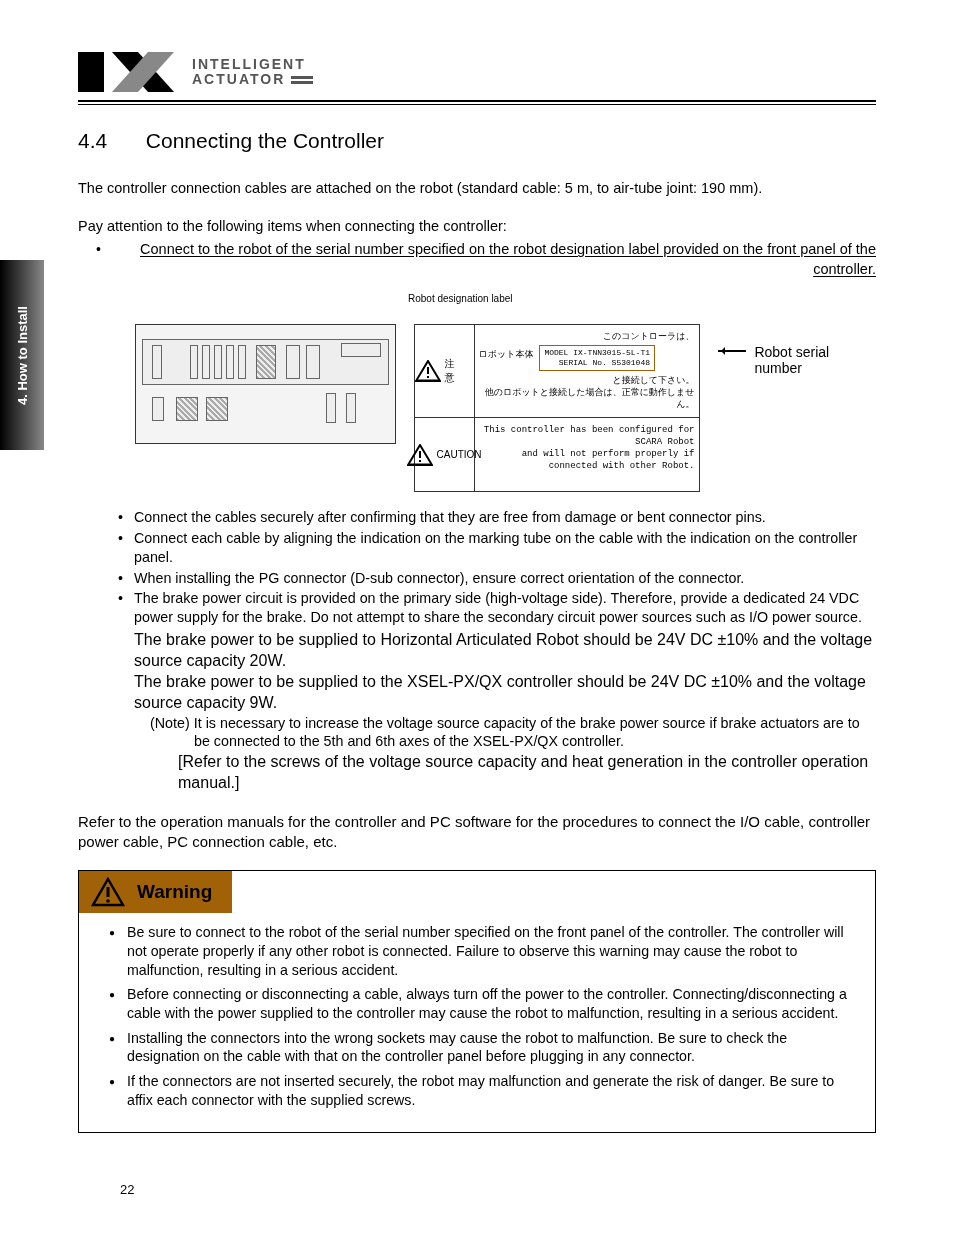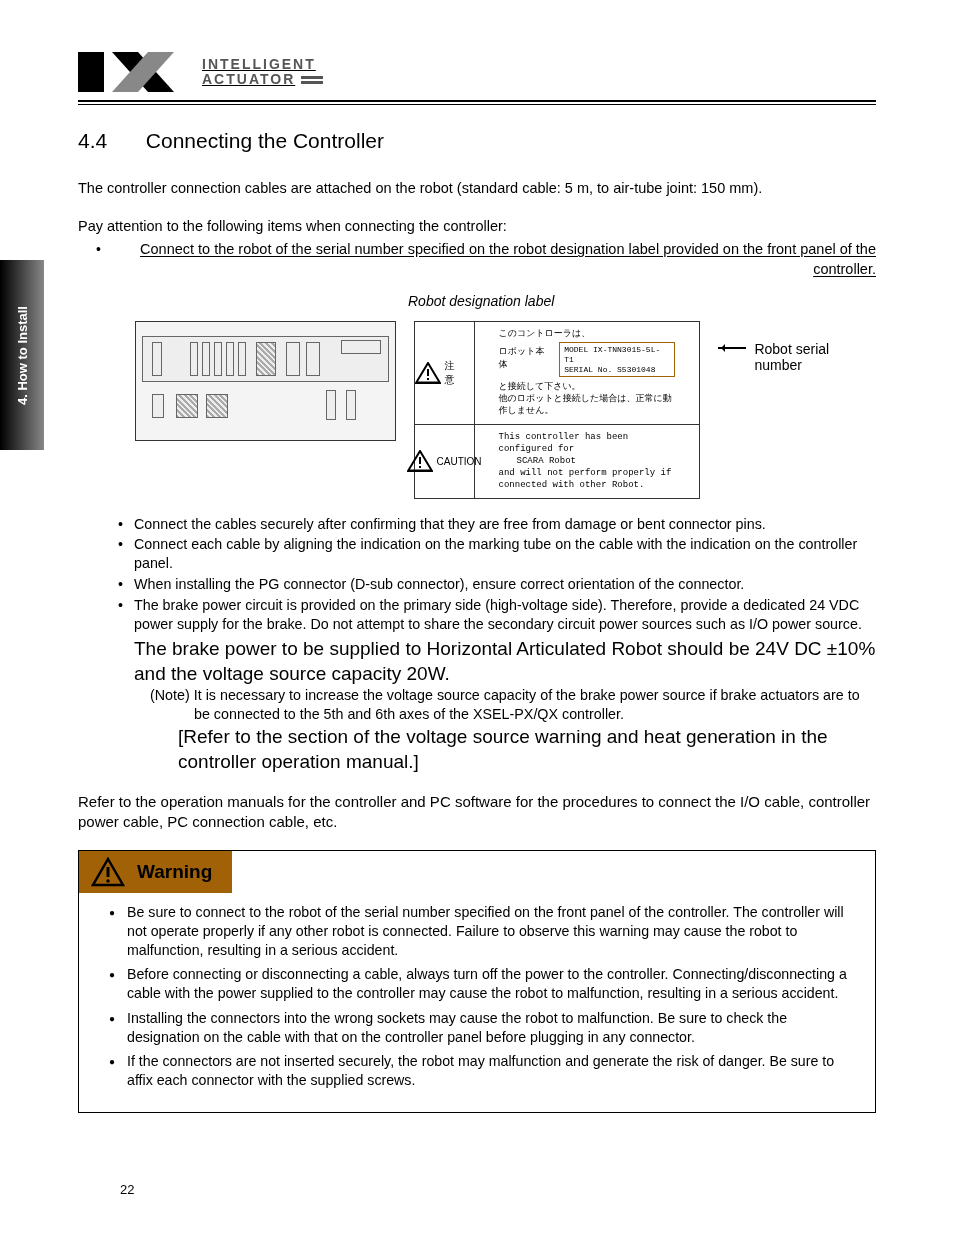--- a/index.html
+++ b/index.html
@@ -20,62 +20,62 @@
     justify-content: center;
   }
   .side-tab span {
     transform: rotate(-90deg);
     white-space: nowrap;
     font-size: 13px;
     font-weight: bold;
   }
 
   
-  .logo-row { display: flex; align-items: center; gap: 14px; margin-bottom: 6px; text-decoration: underline; }
+  .logo-row { display: flex; align-items: center; gap: 4px; margin-bottom: 6px; }
   .logo-ix { display: flex; align-items: center; }
   .logo-ix svg { display: block; }
   .logo-text { font-size: 14px; font-weight: bold; letter-spacing: 2px; color: #555; line-height: 1.1; }
   .logo-text .line2 { display: flex; align-items: center; gap: 6px; }
   .logo-text .bars { display: inline-flex; flex-direction: column; gap: 2px; }
   .logo-text .bars i { display: block; width: 22px; height: 3px; background: #555; }
   .hr-thick { border: none; border-top: 2.5px solid #000; margin: 0 0 2px 0; }
   .hr-thin  { border: none; border-top: 1px solid #000; margin: 0 0 24px 0; }
 
   
   h2.section { font-size: 21px; font-weight: normal; margin-bottom: 26px; }
   h2.section .num { display: inline-block; width: 62px; }
   p.body { font-size: 14.5px; line-height: 1.35; margin-bottom: 18px; }
   ul.top-bullets { list-style: none; margin: 4px 0 14px 0; padding-left: 12px; text-align: right; }
   ul.top-bullets li { position: relative; padding-left: 22px; font-size: 14.5px; line-height: 1.35; }
   ul.top-bullets li::before { content: "\2022"; position: absolute; left: 6px; font-size: 14px; top: 0; }
   ul.top-bullets li.under span { text-decoration: underline; text-underline-offset: 2px; }
 
   
   .figure-wrap { margin: 8px 0 16px 0; }
-  .fig-caption { font-size: 14px; margin-left: 330px; margin-bottom: 12px; font-style: italic; }
+  .fig-caption { font-size: 10px; margin-left: 330px; margin-bottom: 20px; }
   .fig-row { display: flex; align-items: flex-start; gap: 18px; }
   .fig-controller, .fig-labels { border: 1.5px solid #333; background: #f4f4f4; }
   .fig-controller { width: 270px; height: 120px; position: relative; }
   .fig-controller .slot { position: absolute; border: 1px solid #666; background: #eee; }
   .fig-labels-col { display: flex; flex-direction: column; width: 296px; }
   .fig-label-box { border: 1px solid #333; display: flex; min-height: 74px; }
   .fig-label-box + .fig-label-box { border-top: none; }
   .fig-label-left { width: 60px; border-right: 1px solid #333; display: flex; flex-direction: row; align-items: center; justify-content: center; gap: 4px; font-size: 10px; }
-  .fig-label-right { flex: 1; padding: 6px 24px; font-size: 9px; line-height: 1.35; font-family: "MS Gothic","Courier New",monospace; }
+  .fig-label-right { flex: 1; padding: 6px 4px; font-size: 9px; line-height: 1.35; font-family: "MS Gothic","Courier New",monospace; text-align: right; }
   .fig-inner-box { border: 1px solid #a16207; padding: 2px 4px; margin: 2px 0 4px 26px; font-size: 8px; line-height: 1.2; display: inline-block; }
   .fig-arrow-wrap { display: flex; align-items: flex-start; gap: 8px; padding-top: 20px; }
   .fig-arrow { width: 30px; height: 2px; background: #000; position: relative; margin-top: 6px; }
   .fig-arrow::before { content: ""; position: absolute; left: -1px; top: -3px; border: 4px solid transparent; border-right-color: #000; }
   .serial-text { font-size: 14px; }
 
   
   ul.inner { list-style: none; padding-left: 40px; margin-bottom: 18px; }
   ul.inner > li { position: relative; padding-left: 16px; font-size: 14.3px; line-height: 1.32; margin-bottom: 2px; }
   ul.inner > li::before { content: "\2022"; position: absolute; left: 0; }
-  ul.inner .cont { padding-left: 16px; font-size: 19px; line-height: 1.32; }
+  ul.inner .cont { padding-left: 16px; font-size: 16px; line-height: 1.32; }
   ul.inner .note { padding-left: 60px; font-size: 14.3px; line-height: 1.32; text-indent: -44px; margin-left: 16px; }
 
   p.refer { font-size: 15px; line-height: 1.35; margin-bottom: 18px; }
 
   
   .warn-outer { border: 1.5px solid #000; padding: 0; margin-top: 6px; }
   .warn-head { background: #a16207; display: inline-flex; align-items: center; gap: 12px; padding: 6px 20px 6px 12px; }
   .warn-head .t { font-size: 19px; font-weight: bold; }
   .warn-body { padding: 10px 20px 16px 30px; }
   .warn-body ul { list-style: none; }
@@ -115,21 +115,21 @@
     </div>
   </div>
   <hr class="hr-thick">
   <hr class="hr-thin">
 
   <h2 class="section">
     <span class="num">4.4</span>
     <span>Connecting the Controller</span>
   </h2>
 
-  <p class="body">The controller connection cables are attached on the robot (standard cable: 5 m, to air-tube joint: 150 mm).</p>
+  <p class="body">The controller connection cables are attached on the robot (standard cable: 5 m, to air-tube joint: 190 mm).</p>
   <p class="body" style="margin-bottom:4px">Pay attention to the following items when connecting the controller:</p>
 
   <ul class="top-bullets">
     <li class="under">
       <span>Connect to the robot of the serial number specified on the robot designation label provided on the front panel of the controller.</span>
     </li>
   </ul>
 
   <div class="figure-wrap">
     <div class="fig-caption">Robot designation label</div>
@@ -207,24 +207,25 @@
       </div>
     </div>
   </div>
 
   <ul class="inner">
     <li>Connect the cables securely after confirming that they are free from damage or bent connector pins.</li>
     <li>Connect each cable by aligning the indication on the marking tube on the cable with the indication on the controller panel.</li>
     <li>When installing the PG connector (D-sub connector), ensure correct orientation of the connector.</li>
     <li>The brake power circuit is provided on the primary side (high-voltage side). Therefore, provide a dedicated 24 VDC power supply for the brake. Do not attempt to share the secondary circuit power sources such as I/O power source.</li>
     <div class="cont">The brake power to be supplied to Horizontal Articulated Robot should be 24V DC ±10% and the voltage source capacity 20W.</div>
+    <div class="cont">The brake power to be supplied to the XSEL-PX/QX controller should be 24V DC ±10% and the voltage source capacity 9W.</div>
     <div class="note">
       <span>(Note)</span>&nbsp;<span>It is necessary to increase the voltage source capacity of the brake power source if brake actuators are to be connected to the 5th and 6th axes of the XSEL-PX/QX controller.</span>
     </div>
-    <div class="cont" style="padding-left:60px">[Refer to the section of the voltage source warning and heat generation in the controller operation manual.]</div>
+    <div class="cont" style="padding-left:60px">[Refer to the screws of the voltage source capacity and heat generation in the controller operation manual.]</div>
   </ul>
 
   <p class="refer">Refer to the operation manuals for the controller and PC software for the procedures to connect the I/O cable, controller power cable, PC connection cable, etc.</p>
 
   <div class="warn-outer">
     <div class="warn-head">
       <span class="tri-icon">
         <svg width="34" height="30" viewBox="0 0 34 30">
             <polygon points="17,2 32,28 2,28" fill="none" stroke="#000" stroke-width="2.5"></polygon>
             <rect x="15.5" y="10" width="3" height="10" fill="#000"></rect>

